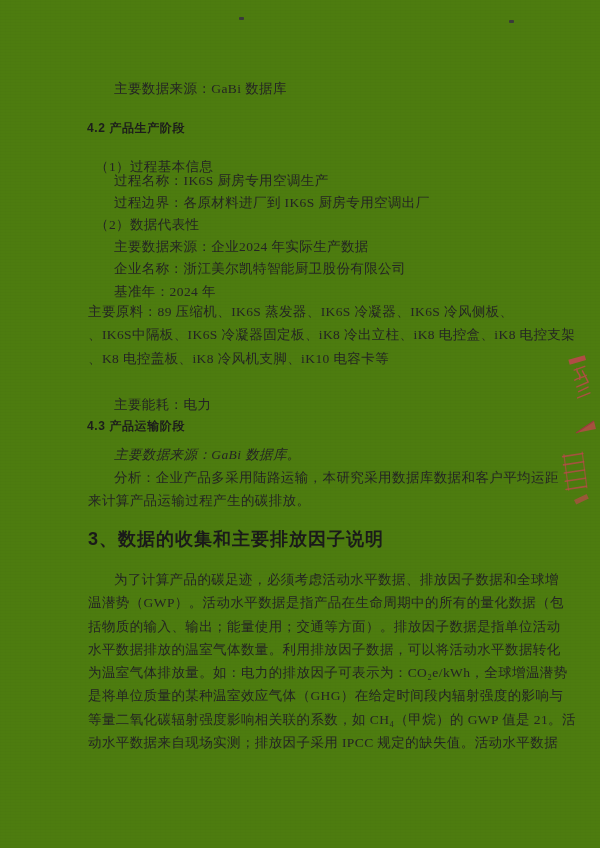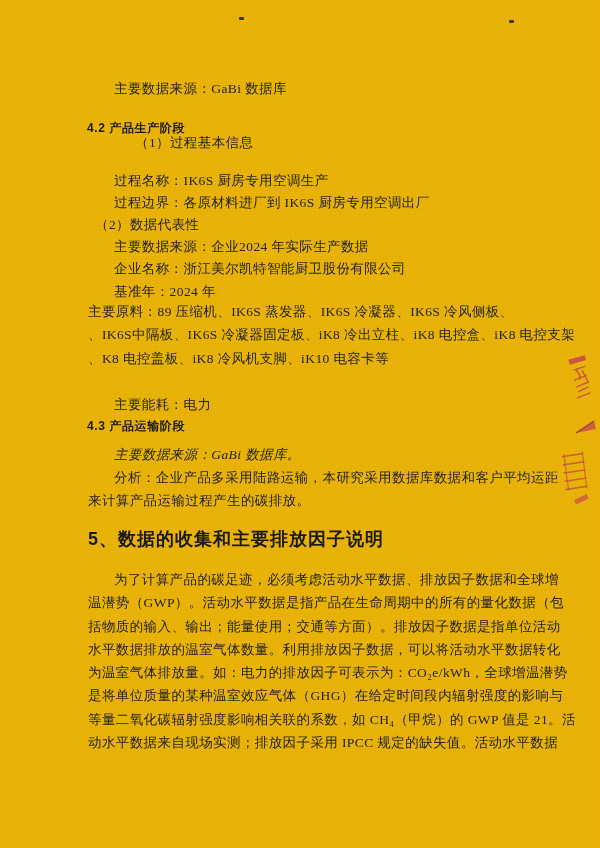--- a/index.html
+++ b/index.html
@@ -3,21 +3,21 @@
 <meta charset="utf-8">
 <style>
   html,body{margin:0;padding:0;}
   body{
     width:600px;height:848px;
     background:#e9e9e9;
     font-family:"Liberation Serif","DejaVu Serif",serif;
   }
   .page{
     position:relative;width:600px;height:848px;
-    background:#eab308;overflow:hidden;color:#242424;
+    background:#4d7c0f;overflow:hidden;color:#242424;
   }
   
   .page::before{
     content:"";position:absolute;inset:0;pointer-events:none;
     background:
       repeating-linear-gradient(0deg, rgba(0,0,0,0.015) 0 1px, transparent 1px 3px),
       repeating-linear-gradient(90deg, rgba(0,0,0,0.010) 0 1px, transparent 1px 5px);
   }
   .line{
     position:absolute;font-size:13.5px;line-height:18px;
@@ -45,21 +45,21 @@
 <body>
 
 <div class="page">
 
   <div class="speck" style="left:239px;top:17px;width:5px;height:3px;"></div>
   <div class="speck" style="left:509px;top:20px;width:5px;height:3px;"></div>
 
   <div class="line" style="left:114px;top:80px;">主要数据来源：GaBi 数据库</div>
 
   <div class="h-sub" style="left:87px;top:120px;">4.2 产品生产阶段</div>
-  <div class="line" style="left:95px;top:134px;margin-left:40px;">（1）过程基本信息</div>
+  <div class="line" style="left:95px;top:158px;">（1）过程基本信息</div>
   <div class="line" style="left:114px;top:172px;">过程名称：IK6S 厨房专用空调生产</div>
   <div class="line" style="left:114px;top:194px;">过程边界：各原材料进厂到 IK6S 厨房专用空调出厂</div>
   <div class="line" style="left:95px;top:216px;">（2）数据代表性</div>
   <div class="line" style="left:114px;top:238px;">主要数据来源：企业2024 年实际生产数据</div>
   <div class="line" style="left:114px;top:260px;">企业名称：浙江美尔凯特智能厨卫股份有限公司</div>
   <div class="line" style="left:114px;top:283px;">基准年：2024 年</div>
 
   <div class="para no-indent" style="left:88px;top:300px;width:430px;">
       <div class="pline">主要原料：89 压缩机、IK6S 蒸发器、IK6S 冷凝器、IK6S 冷风侧板、</div>
       <div class="pline">、IK6S中隔板、IK6S 冷凝器固定板、iK8 冷出立柱、iK8 电控盒、iK8 电控支架</div>
@@ -69,21 +69,21 @@
   <div class="line" style="left:114px;top:396px;text-align:right;">主要能耗：电力</div>
 
   <div class="h-sub" style="left:87px;top:418px;">4.3 产品运输阶段</div>
   <div class="line" style="left:114px;top:446px;font-style:italic;">主要数据来源：GaBi 数据库。</div>
 
   <div class="para" style="left:88px;top:466px;width:430px;">
       <div class="pline">分析：企业产品多采用陆路运输，本研究采用数据库数据和客户平均运距</div>
       <div class="pline">来计算产品运输过程产生的碳排放。</div>
     </div>
 
-  <div class="h-main" style="left:88px;top:527px;">5、数据的收集和主要排放因子说明</div>
+  <div class="h-main" style="left:88px;top:527px;">3、数据的收集和主要排放因子说明</div>
 
   <div class="para" style="left:88px;top:568px;width:432px;">
       <div class="pline">为了计算产品的碳足迹，必须考虑活动水平数据、排放因子数据和全球增</div>
       <div class="pline">温潜势（GWP）。活动水平数据是指产品在生命周期中的所有的量化数据（包</div>
       <div class="pline">括物质的输入、输出；能量使用；交通等方面）。排放因子数据是指单位活动</div>
       <div class="pline">水平数据排放的温室气体数量。利用排放因子数据，可以将活动水平数据转化</div>
       <div class="pline">为温室气体排放量。如：电力的排放因子可表示为：CO₂e/kWh，全球增温潜势</div>
       <div class="pline">是将单位质量的某种温室效应气体（GHG）在给定时间段内辐射强度的影响与</div>
       <div class="pline">等量二氧化碳辐射强度影响相关联的系数，如 CH₄（甲烷）的 GWP 值是 21。活</div>
       <div class="pline">动水平数据来自现场实测；排放因子采用 IPCC 规定的缺失值。活动水平数据</div>

